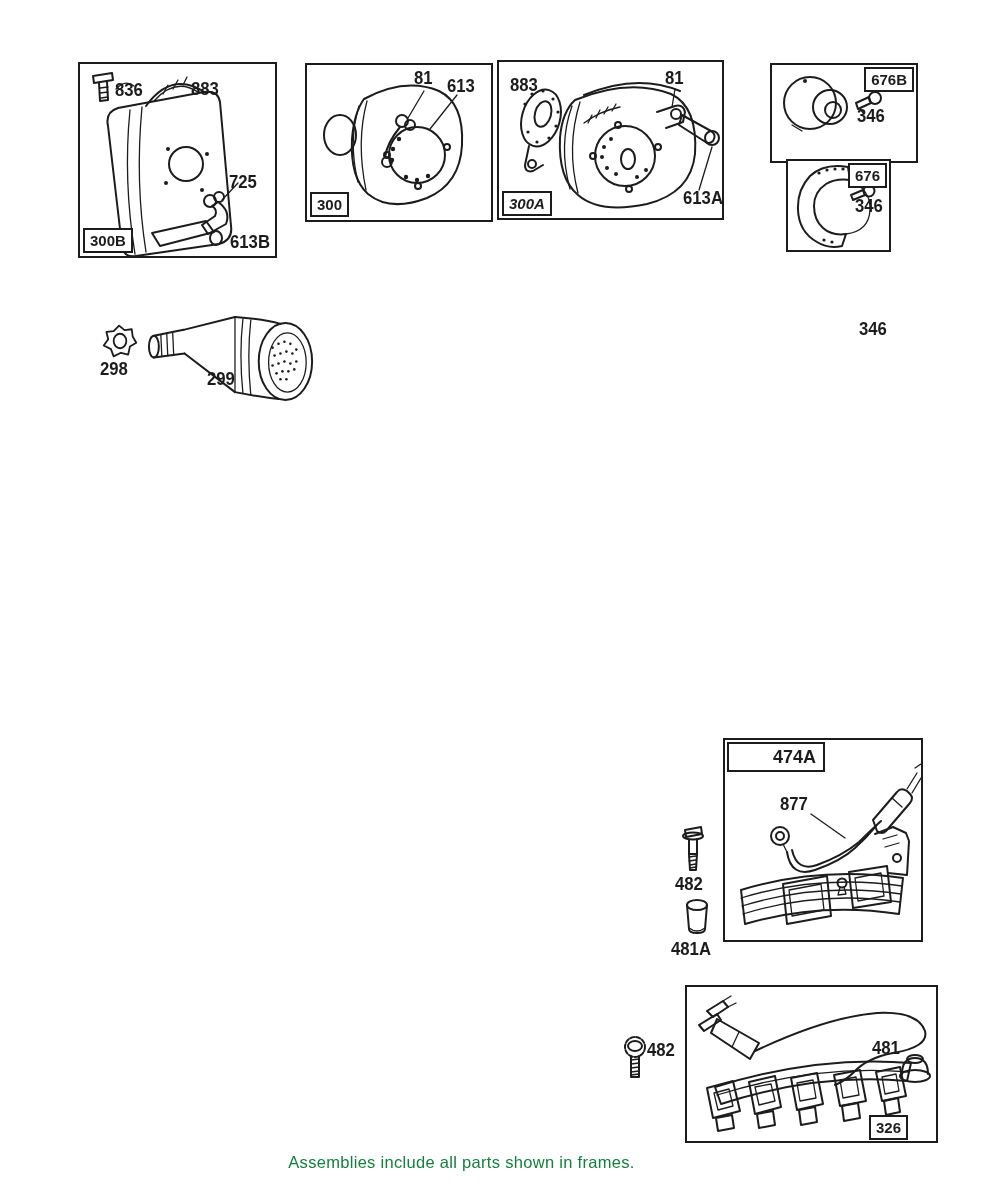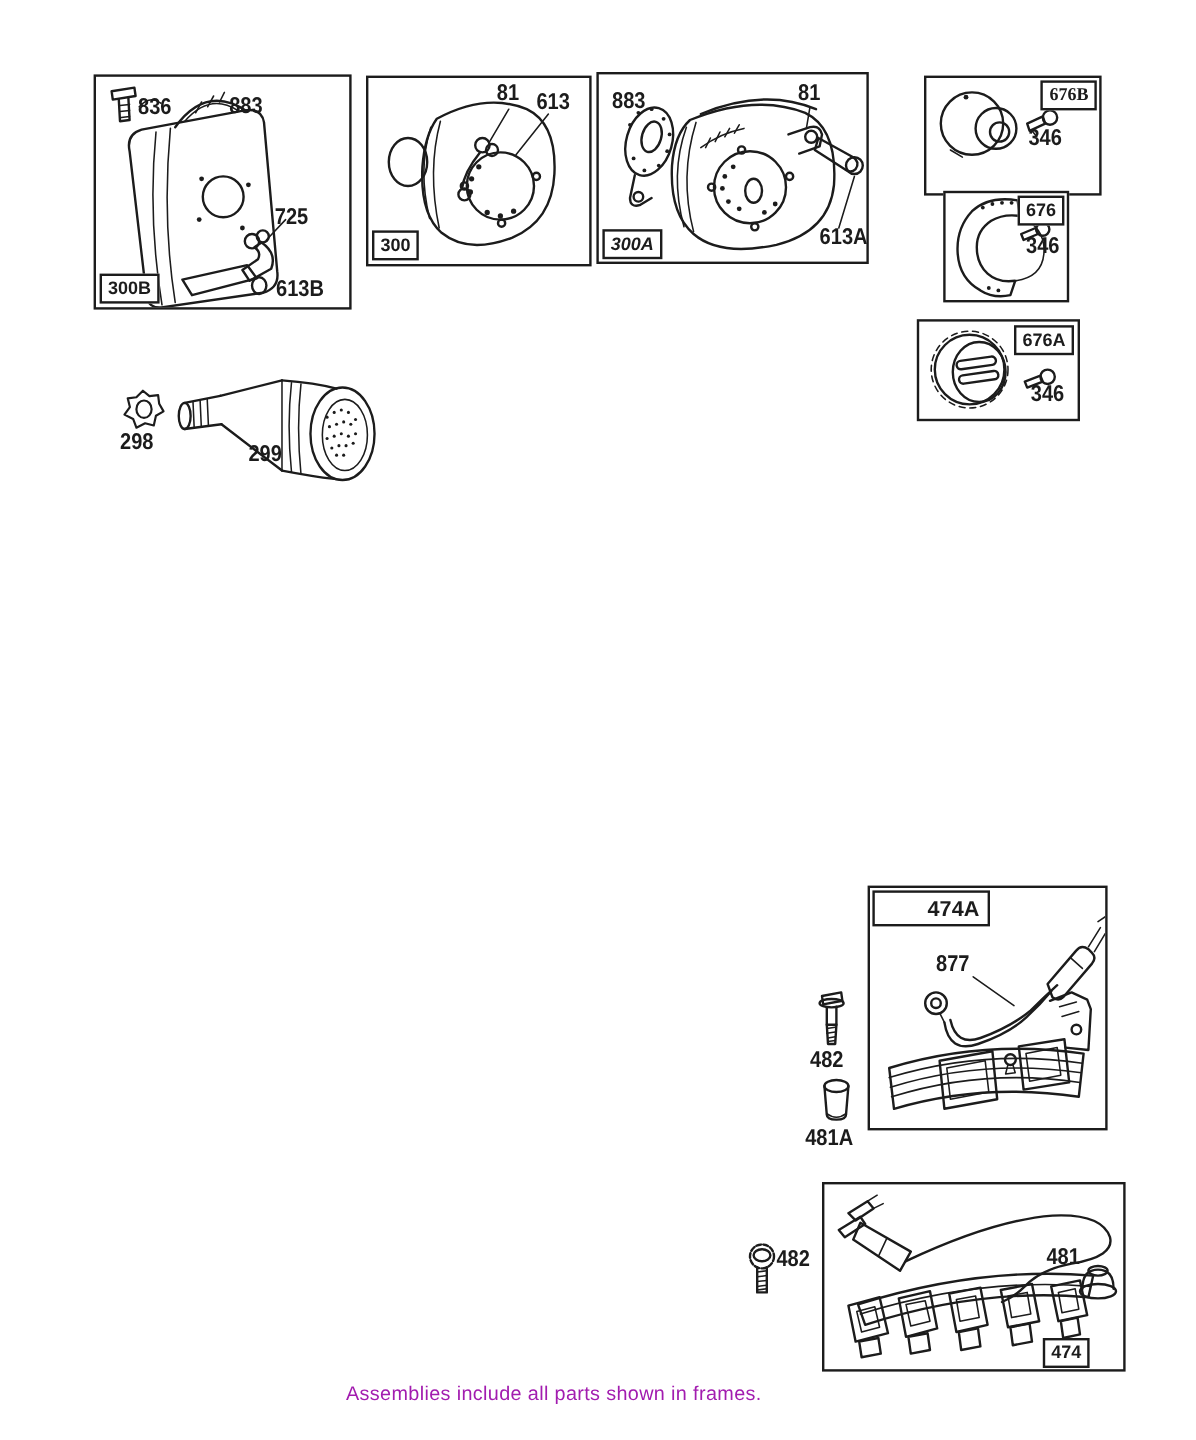--- a/index.html
+++ b/index.html
@@ -23,29 +23,29 @@
     white-space:nowrap; z-index:4;
   }
   .frame-tag.big { font-size:18px; padding:4px 7px; }
   .plabel {
     position:absolute; font-weight:600; font-size:19px; line-height:1;
     white-space:nowrap; z-index:5; transform:scaleX(.88); transform-origin:left top;
     letter-spacing:0px;
   }
   .caption {
     position:absolute; left:0; top:1153px; width:923px; text-align:center;
-    font-size:16.5px; letter-spacing:.3px; color:#a21caf;
+    font-size:16.5px; letter-spacing:.3px; color:#15803d;
   }
 </style>
 </head>
 <body>
 
 <div class="page">
 
-  <div class="frame" style="left:78px;top:62px;width:215px;height:196px;">
+  <div class="frame" style="left:78px;top:62px;width:199px;height:196px;">
     <svg class="art" width="195" height="192" viewBox="0 0 195 192">
       <path d="M28,62 Q25,48 38,44 L124,28 Q138,26 140,38 L151,162 Q153,176 139,180 L56,192 Q44,194 42,182 Z"></path>
       <path class="thin" d="M50,46 Q43,116 55,190"></path>
       <path class="thin" d="M62,43 Q55,118 66,188"></path>
       <path d="M66,42 Q92,6 126,29"></path>
       <path class="thin" d="M74,37 Q95,13 118,28"></path>
       <path class="thin" d="M83,30 L88,21 M93,25 L98,16 M103,21 L107,13"></path>
       <path d="M13,12 L32,9 L33,16 L14,19 Z"></path>
       <path d="M19,19 L20,37 L28,36 L27,18"></path>
       <path class="thin" d="M20,24 L28,23 M20,29 L28,28 M21,34 L28,33"></path>
@@ -134,21 +134,21 @@
       <path d="M183,53 L212,69 Q218,73 214,79 Q210,83 205,79 L180,63 Z"></path>
       <circle cx="213" cy="76" r="7"></circle>
       <path class="thin" d="M176,27 L173,45"></path>
       <path class="thin" d="M200,128 L213,85"></path>
     </svg>
     <div class="frame-tag" style="left:3px;bottom:2px;">
       <span>300A</span>
     </div>
   </div>
 
-  <div class="frame" style="left:770px;top:63px;width:148px;height:100px;font-family:Liberation Serif, serif;">
+  <div class="frame" style="left:770px;top:63px;width:148px;height:100px;">
     <svg class="art" width="144" height="75" viewBox="0 0 144 75">
       <circle cx="38" cy="38" r="26"></circle>
       <circle cx="58" cy="42" r="17"></circle>
       <circle cx="61" cy="45" r="8"></circle>
       <circle class="dot" cx="33" cy="16" r="2"></circle>
       <path class="thin" d="M20,60 L30,66"></path>
       <path d="M84,38 L97,32 L99,38 L86,44 Z"></path>
       <circle cx="103" cy="33" r="6"></circle>
       <path class="thin" d="M88,44 L92,49"></path>
     </svg>
@@ -168,34 +168,20 @@
       <circle class="dot" cx="36" cy="79" r="1.6"></circle>
         <circle class="dot" cx="44" cy="81" r="1.6"></circle>
       <path d="M63,34 L75,29 L77,34 L65,39 Z"></path>
       <circle cx="81" cy="30" r="5.5"></circle>
     </svg>
     <div class="frame-tag" style="right:2px;top:2px;text-align:center;">
       <span>676</span>
     </div>
   </div>
 
-  <div class="frame" style="left:764px;top:266px;width:136px;height:85px;">
-    <svg class="art" width="132" height="81" viewBox="0 0 132 81">
-      <circle cx="42" cy="40" r="29"></circle>
-      <circle class="thin" cx="42" cy="40" r="32" stroke-dasharray="5 4"></circle>
-      <ellipse cx="50" cy="42" rx="22" ry="25"></ellipse>
-      <rect x="31" y="31" width="33" height="7" rx="3.5" transform="rotate(-8 47 34)"></rect>
-      <rect x="33" y="43" width="33" height="7" rx="3.5" transform="rotate(-8 49 46)"></rect>
-      <path d="M88,50 L101,45 L103,50 L90,55 Z"></path>
-      <circle cx="107" cy="46" r="6"></circle>
-    </svg>
-    <div class="frame-tag" style="right:3px;top:3px;">
-      <span>676A</span>
-    </div>
-  </div>
 
   <svg class="art" style="left:101px;top:322px;" width="38" height="38" viewBox="0 0 42 42">
     <path d="M20,4 L26,9 L34,8 L35,16 L39,23 L32,27 L30,36 L22,34 L14,38 L11,30 L3,26 L8,19 L6,11 L14,10 Z"></path>
     <ellipse cx="21" cy="21" rx="7" ry="8"></ellipse>
   </svg>
 
   <svg class="art" style="left:146px;top:314px;" width="176" height="91" viewBox="0 0 178 92">
     <ellipse cx="8" cy="33" rx="5" ry="11"></ellipse>
     <path d="M8,22 L38,16 M8,44 L39,40"></path>
     <path class="thin" d="M15,21 L16,43 M21,20 L22,42 M27,19 L28,41"></path>
@@ -297,21 +283,21 @@
       <path class="thin" d="M153,93 L169,90 L172,108 L156,111 Z"></path>
       <path d="M155,119 L171,116 L173,131 L157,134 Z"></path>
       <path d="M189,85 L213,80 L219,109 L195,114 Z"></path>
       <path class="thin" d="M195,90 L209,87 L212,104 L198,107 Z"></path>
       <path d="M197,114 L211,111 L213,125 L199,128 Z"></path>
       <ellipse cx="228" cy="89" rx="15" ry="6"></ellipse>
       <path d="M215,87 Q215,71 228,71 Q241,71 241,87"></path>
       <ellipse cx="228" cy="72" rx="8" ry="4"></ellipse>
     </svg>
     <div class="frame-tag" style="right:28px;bottom:1px;">
-      <span>474</span>
+      <span>326</span>
     </div>
   </div>
 
   <svg class="art" style="left:622px;top:1036px;" width="27" height="46" viewBox="0 0 27 46">
     <circle cx="13" cy="11" r="10" stroke-dasharray="4 2"></circle>
     <ellipse cx="13" cy="10" rx="7" ry="5"></ellipse>
     <path d="M9,20 L9,41 L17,41 L17,20"></path>
     <path class="thin" d="M9,24 L17,23 M9,28 L17,27 M9,32 L17,31 M9,36 L17,35 M9,39 L17,38"></path>
   </svg>
 

